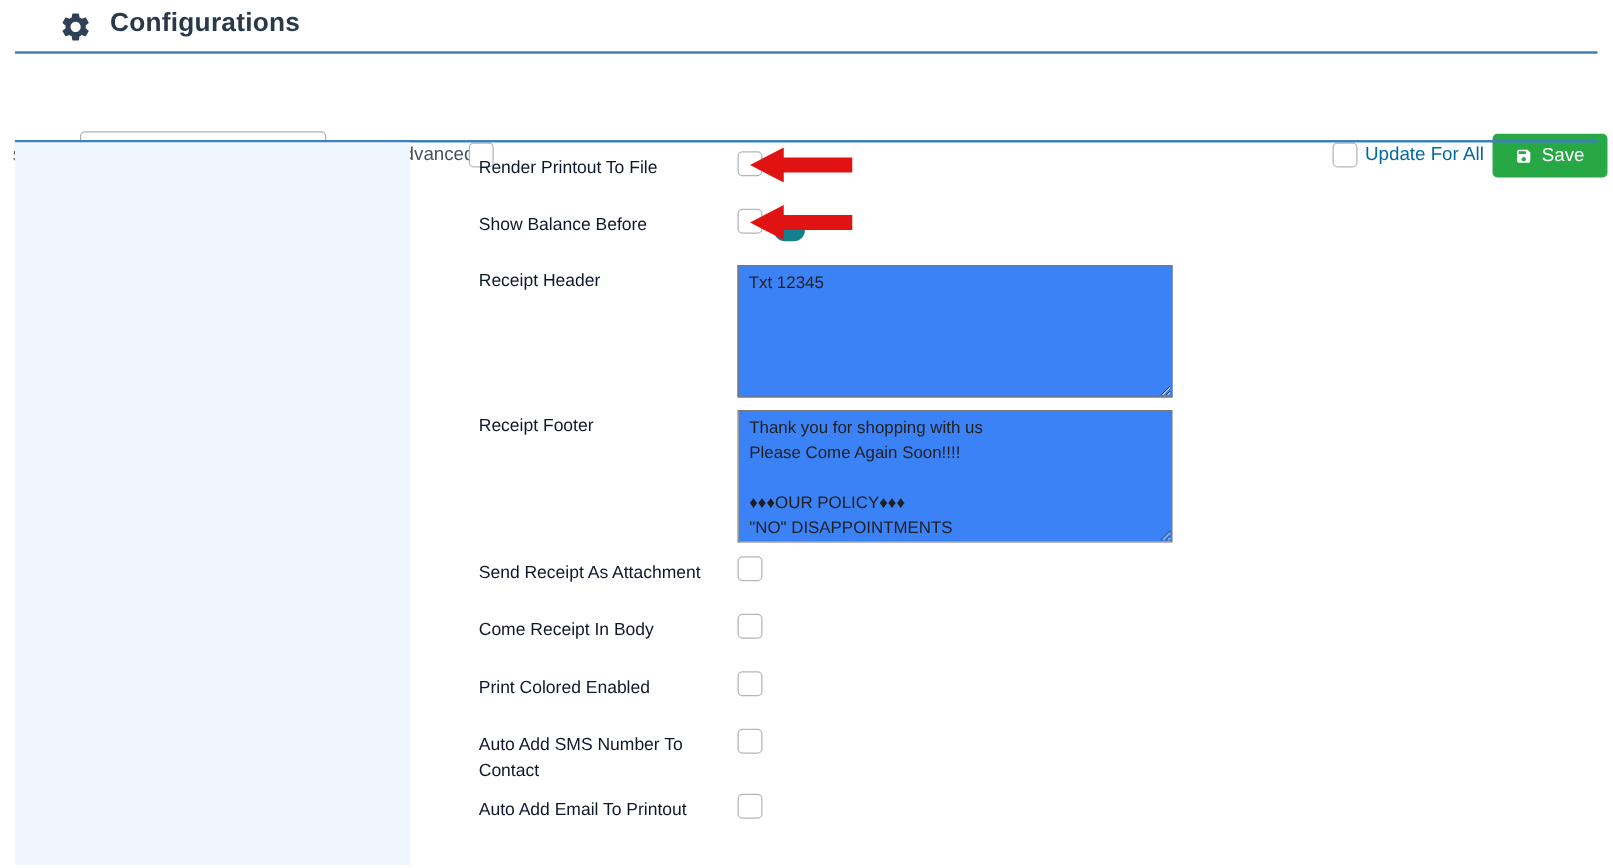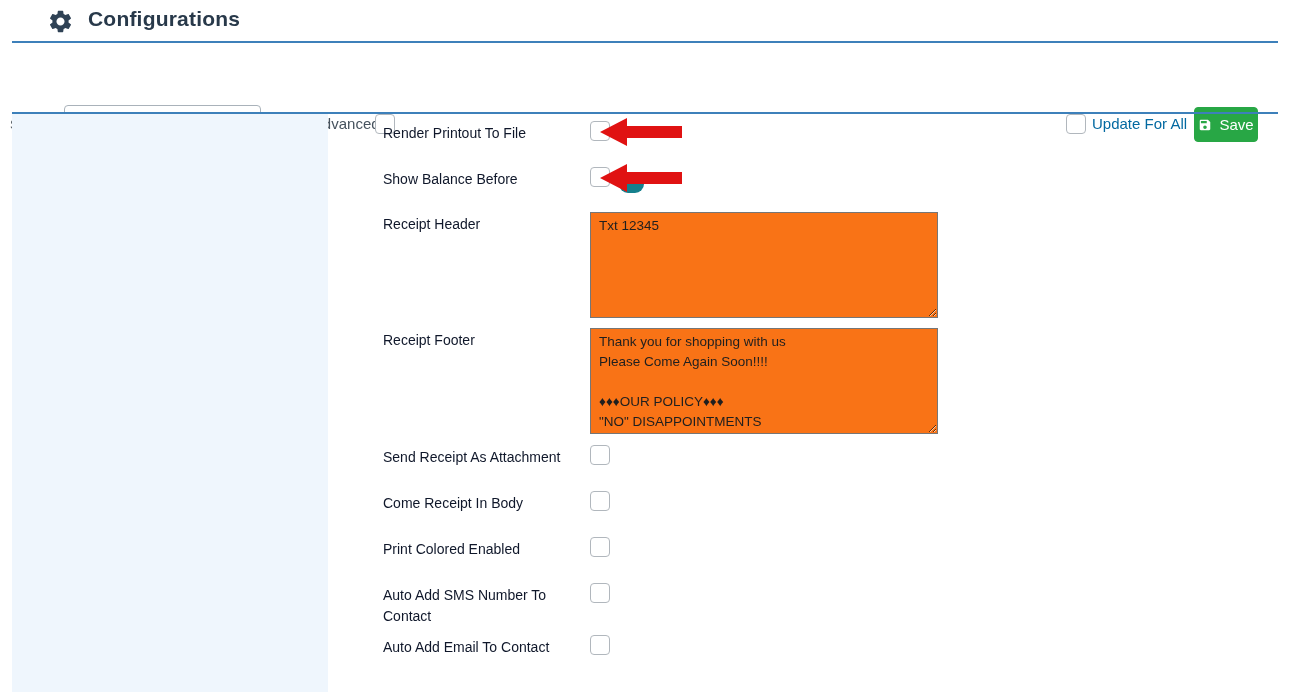--- a/index.html
+++ b/index.html
@@ -21,42 +21,42 @@
   .search-input { position:absolute; left:64px; top:61px; width:197px; height:38px;
     border:1px solid #a9b2ba; border-radius:4px; padding:0 10px; font-size:15px;
     color:#333; outline:none; font-family:inherit; }
   .search-input::placeholder { color:#75808a; opacity:1; }
   .adv-label { position:absolute; left:272px; top:71px; font-size:15px; color:#46525e; }
   .cb { appearance:none; -webkit-appearance:none; width:20px; height:20px;
     border:1px solid #b1b7bd; border-radius:4px; background:#fff; cursor:pointer; display:inline-block; }
   .adv-cb { position:absolute; left:375px; top:70px; }
   .upd-cb { position:absolute; left:1066px; top:70px; }
   .upd-label { position:absolute; left:1092px; top:71px; font-size:15px; color:#0369a1; }
-  .save-btn { position:absolute; left:1194px; top:63px; width:64px; height:35px;
+  .save-btn { position:absolute; left:1194px; top:63px; width:92px; height:35px;
     background:#28a745; border:1px solid #28a745; border-radius:4px; color:#fff;
     font-size:15px; font-family:inherit; cursor:pointer; display:flex;
     align-items:center; justify-content:center; gap:7px; }
   .save-btn svg { width:14px; height:14px; }
 
   
   .sidebar { position:absolute; left:12px; top:114px; width:316px; height:578px;
     background:#eff6fd; }
 
   
   .form { position:absolute; left:383px; top:121px; width:570px; }
   .form-row { display:flex; align-items:flex-start; }
   .row-label { width:207px; flex:0 0 207px; font-size:14px; color:#0f172a;
     line-height:21px; padding-top:2px; padding-right:17px; }
   .mb24 { margin-bottom:24px; } .mb23 { margin-bottom:23px; }
   .mb10 { margin-bottom:10px; } .mb11 { margin-bottom:11px; } .mb8 { margin-bottom:8px; }
   .row-cb { height:22px; }
   .row-cb2 { height:44px; }
   .ta { width:348px; height:106px; border:1px solid #767676; border-radius:0;
     font-family:inherit; font-size:13.5px; line-height:20px; color:#1f1f1f;
-    padding:3px 8px; resize:both; outline:none; background:#f97316; }
+    padding:3px 8px; resize:both; outline:none; background:#3b82f6; }
   .ta-scroll { overflow-y:scroll; }
   .ta-scroll::-webkit-scrollbar { width:11px; background:#ffffff; }
   .ta-scroll::-webkit-scrollbar-thumb { background:#a8a8a8; }
   .ta-scroll::-webkit-scrollbar-button { display:none; height:0; }
 
   
   .arrow { position:absolute; width:82px; height:28px; z-index:3; }
   .arrow1 { left:600px; top:118px; }
   .arrow2 { left:600px; top:164px; }
   .teal-sliver { position:absolute; left:619px; top:184px; width:25px; height:9px;
@@ -133,21 +133,21 @@
       <div class="row-label">Print Colored Enabled</div>
       <input class="cb" type="checkbox" style="">
     </div>
 
     <div class="form-row row-cb2 mb8">
       <div class="row-label">Auto Add SMS Number To Contact</div>
       <input class="cb" type="checkbox" style="">
     </div>
 
     <div class="form-row row-cb">
-      <div class="row-label">Auto Add Email To Contact</div>
+      <div class="row-label">Auto Add Email To Printout</div>
       <input class="cb" type="checkbox" style="">
     </div>
 
   </div>
 
   <div class="teal-sliver"></div>
   <svg class="arrow arrow1" viewBox="0 0 82 28">
     <polygon fill="#e01212" points="0,14 27,0 27,8 82,8 82,20 27,20 27,28"></polygon>
   </svg>
   <svg class="arrow arrow2" viewBox="0 0 82 28">

